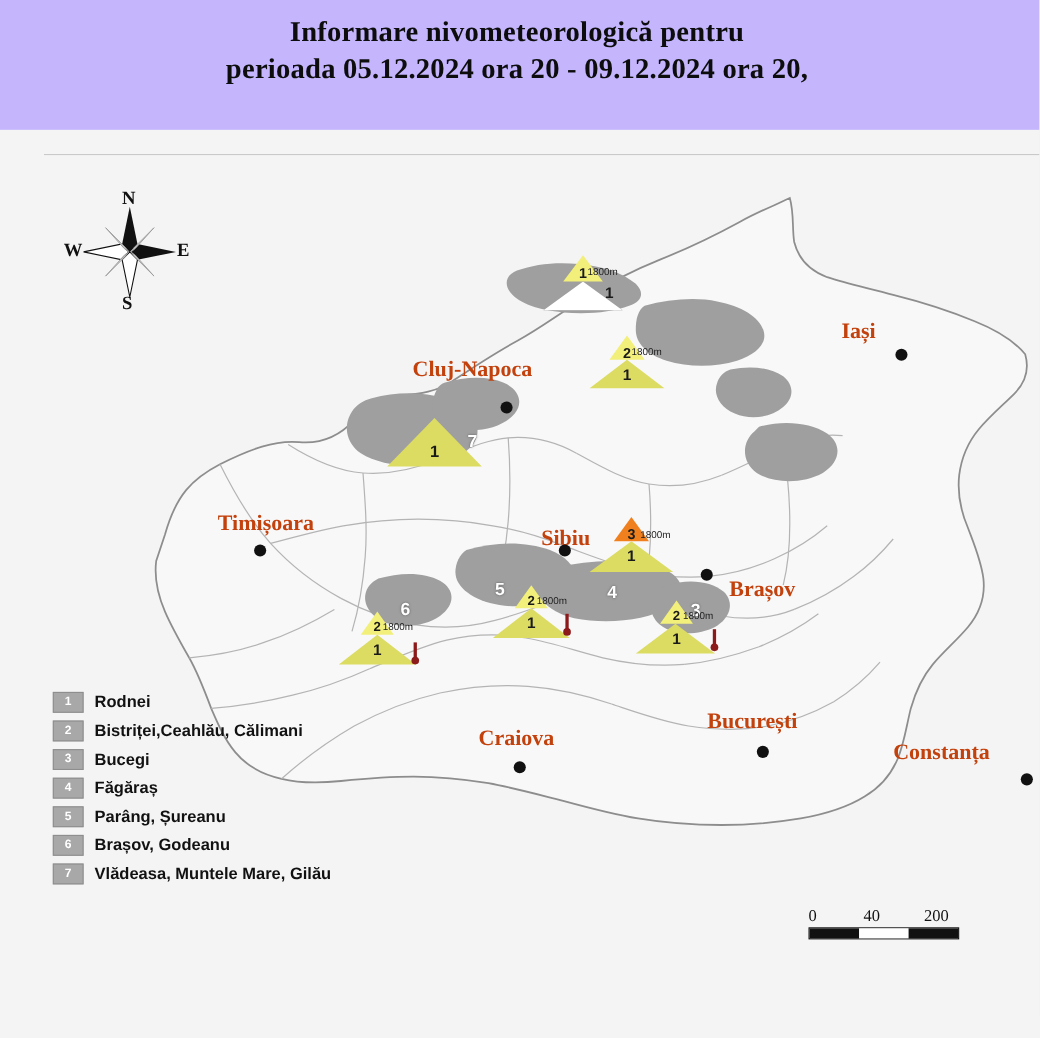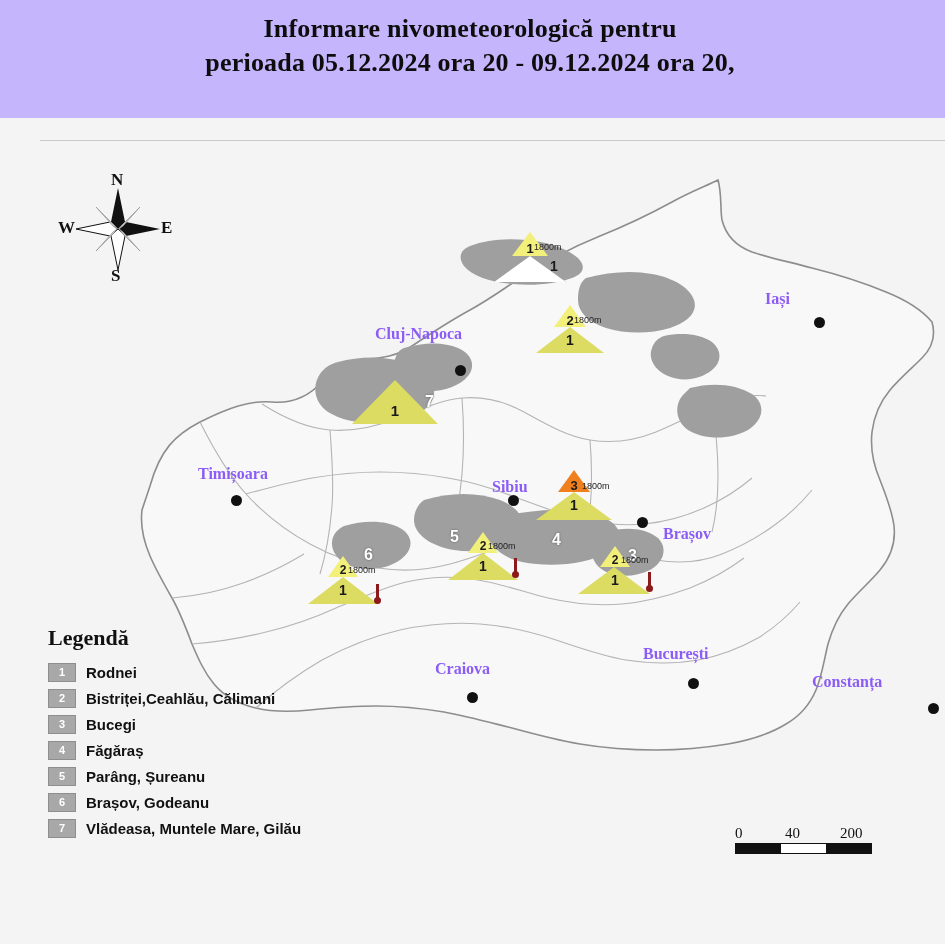--- a/index.html
+++ b/index.html
@@ -127,22 +127,22 @@
   #compass .n { left: 53px; top: 0px; }
   #compass .s { left: 53px; top: 96px; }
   #compass .w { left: 0px;  top: 48px; }
   #compass .e { left: 103px; top: 48px; }
 
   
   .city-label {
     position: absolute;
     font-family: "Liberation Serif", serif;
     font-weight: bold;
-    font-size: 16px;
-    color: #8b5cf6;
+    font-size: 20px;
+    color: #c2410c;
     white-space: nowrap;
   }
   .city-dot {
     position: absolute;
     width: 11px;
     height: 11px;
     background: #111;
     border-radius: 50%;
   }
 
@@ -468,21 +468,20 @@
     <span class="city-label" style="left:435px; top:510px;">Craiova</span>
     <span class="city-dot" style="left:467px; top:542px;"></span>
 
     <span class="city-label" style="left:643px; top:495px;">București</span>
     <span class="city-dot" style="left:688px; top:528px;"></span>
 
     <span class="city-label" style="left:812px; top:523px;">Constanța</span>
     <span class="city-dot" style="left:928px; top:553px;"></span>
 
     <div id="legend">
-      <h3>Legendă</h3>
 
       <div class="row">
         <span class="chip">1</span>
         <span class="name">Rodnei</span>
       </div>
       <div class="row">
         <span class="chip">2</span>
         <span class="name">Bistriței,Ceahlău, Călimani</span>
       </div>
       <div class="row">

